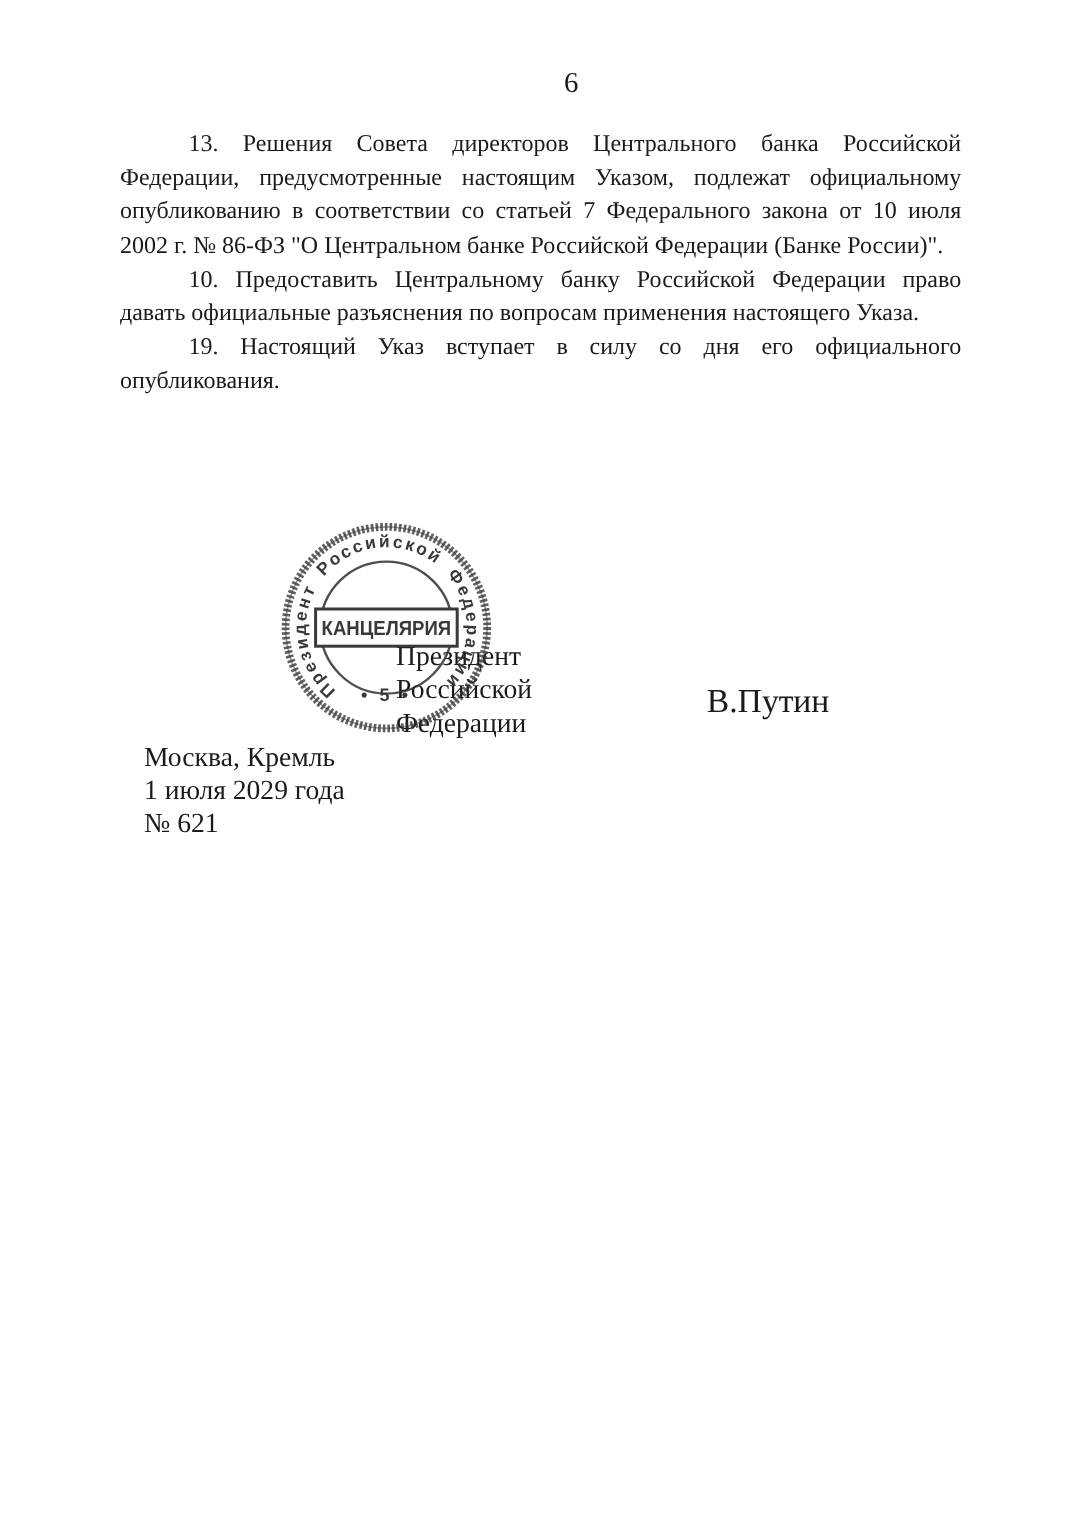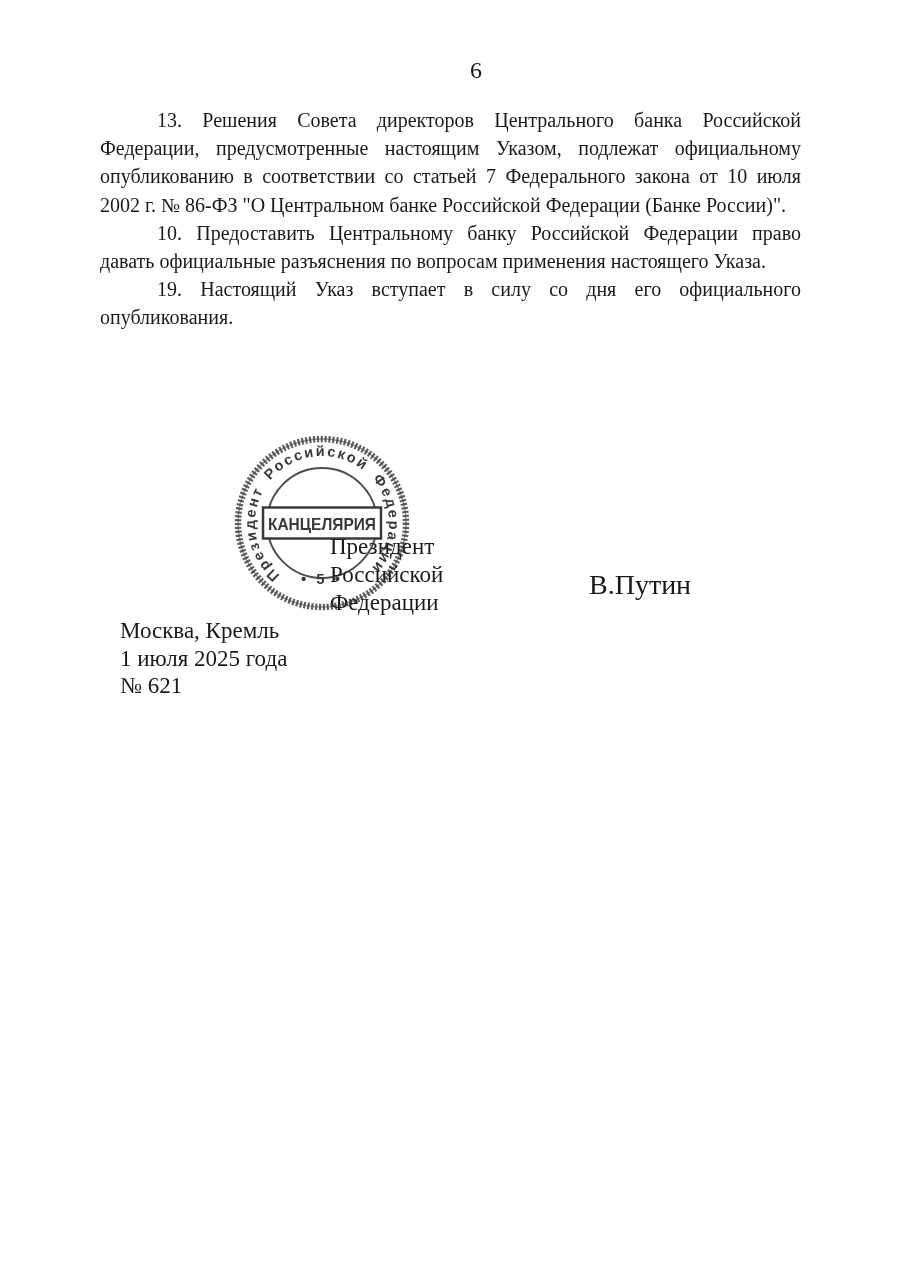--- a/index.html
+++ b/index.html
@@ -124,15 +124,15 @@
 
 <div class="sig-title">
   <div>Президент</div>
   <div>Российской Федерации</div>
 </div>
 
 <div class="sig-name">В.Путин</div>
 
 <div class="doc-footer">
   <div>Москва, Кремль</div>
-  <div>1 июля 2025 года</div>
+  <div>1 июля 2029 года</div>
   <div>№ 621</div>
 </div>
 
 </body></html>

